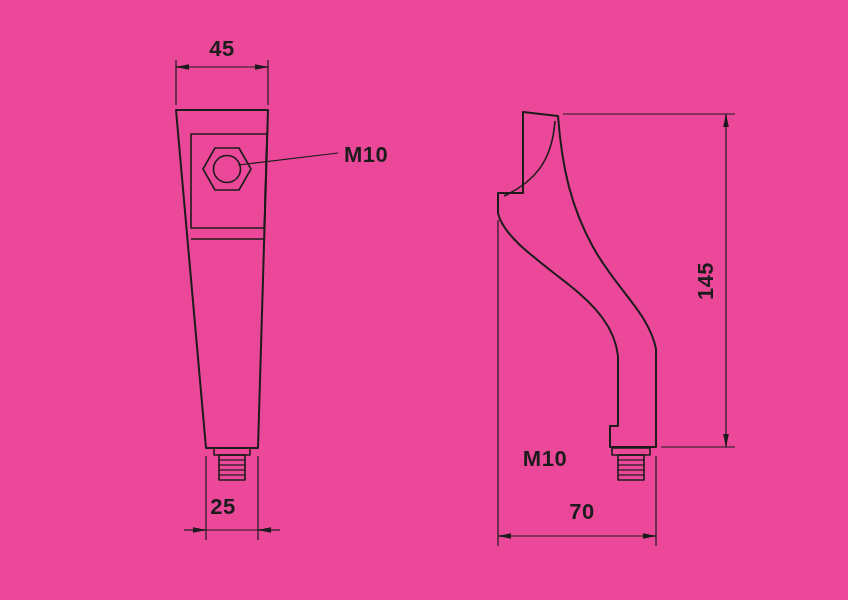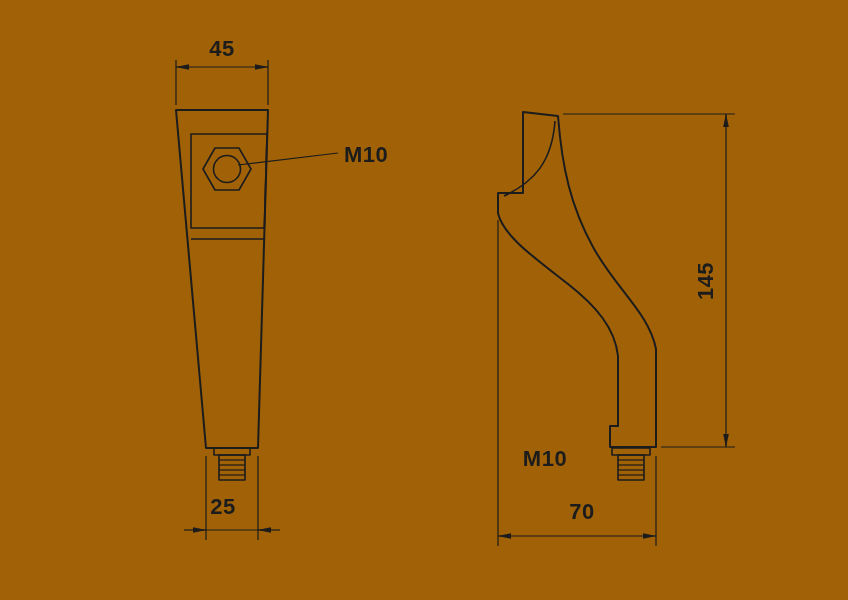--- a/index.html
+++ b/index.html
@@ -9,21 +9,21 @@
   }
   body {
     width: 848px;
     height: 600px;
     font-family: "Liberation Sans", sans-serif;
   }
   .stage {
     position: relative;
     width: 848px;
     height: 600px;
-    background: #a16207;
+    background: #ec4899;
     overflow: hidden;
   }
   svg { display: block; }
   .outline {
     fill: none;
     stroke-width: 2;
     stroke-linejoin: round;
     stroke-linecap: round;
   }
   .medium {

